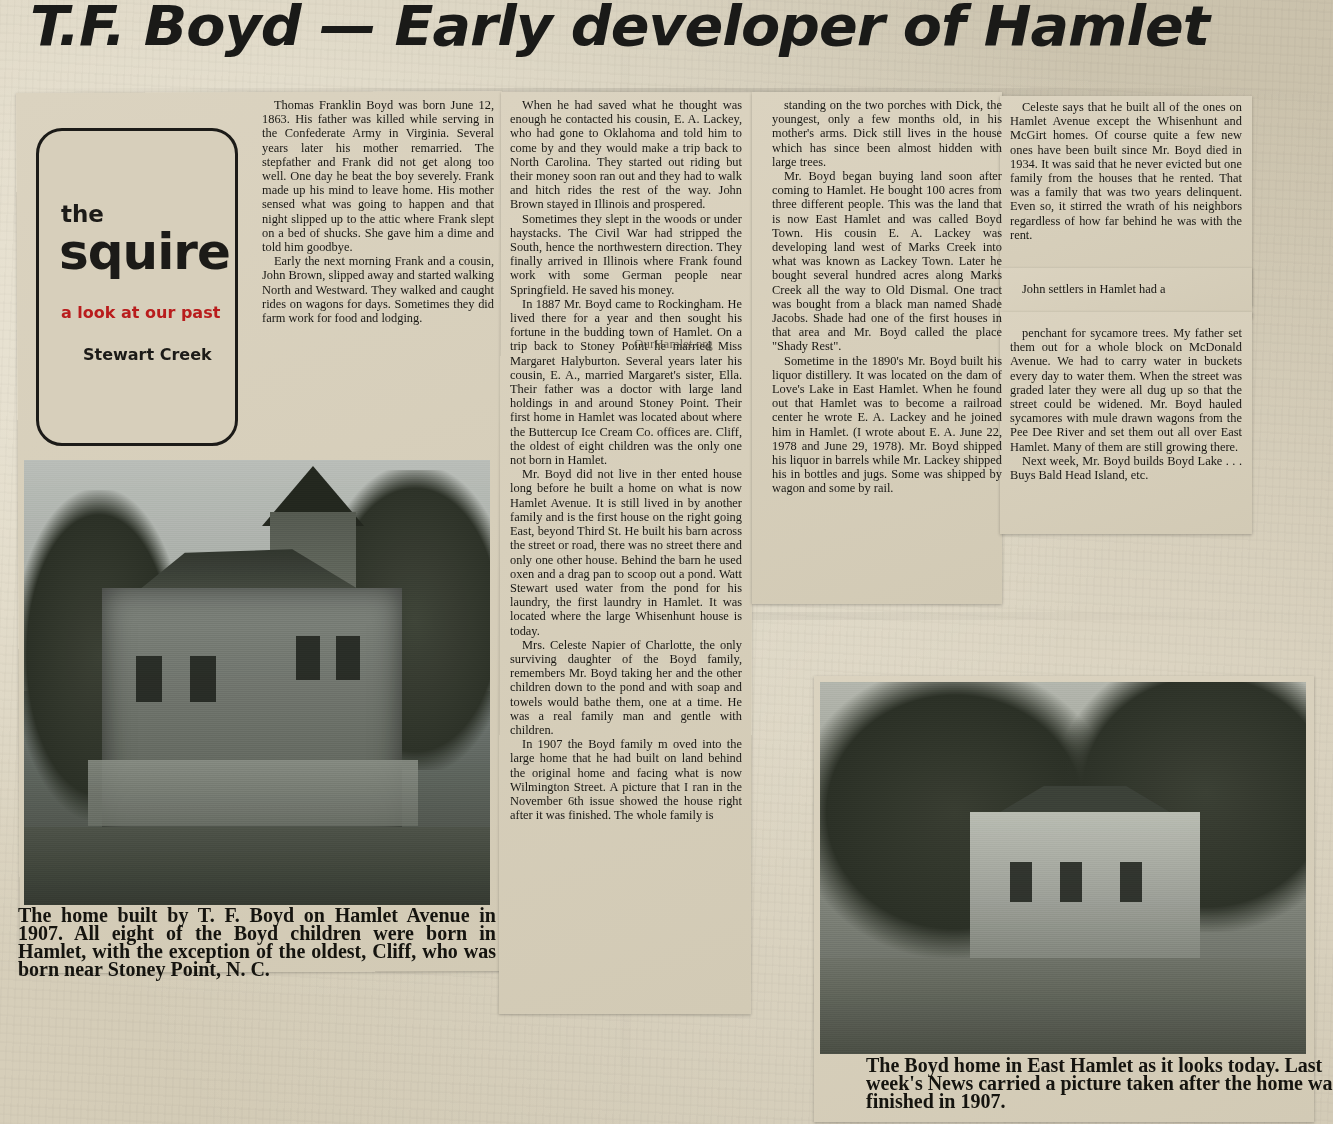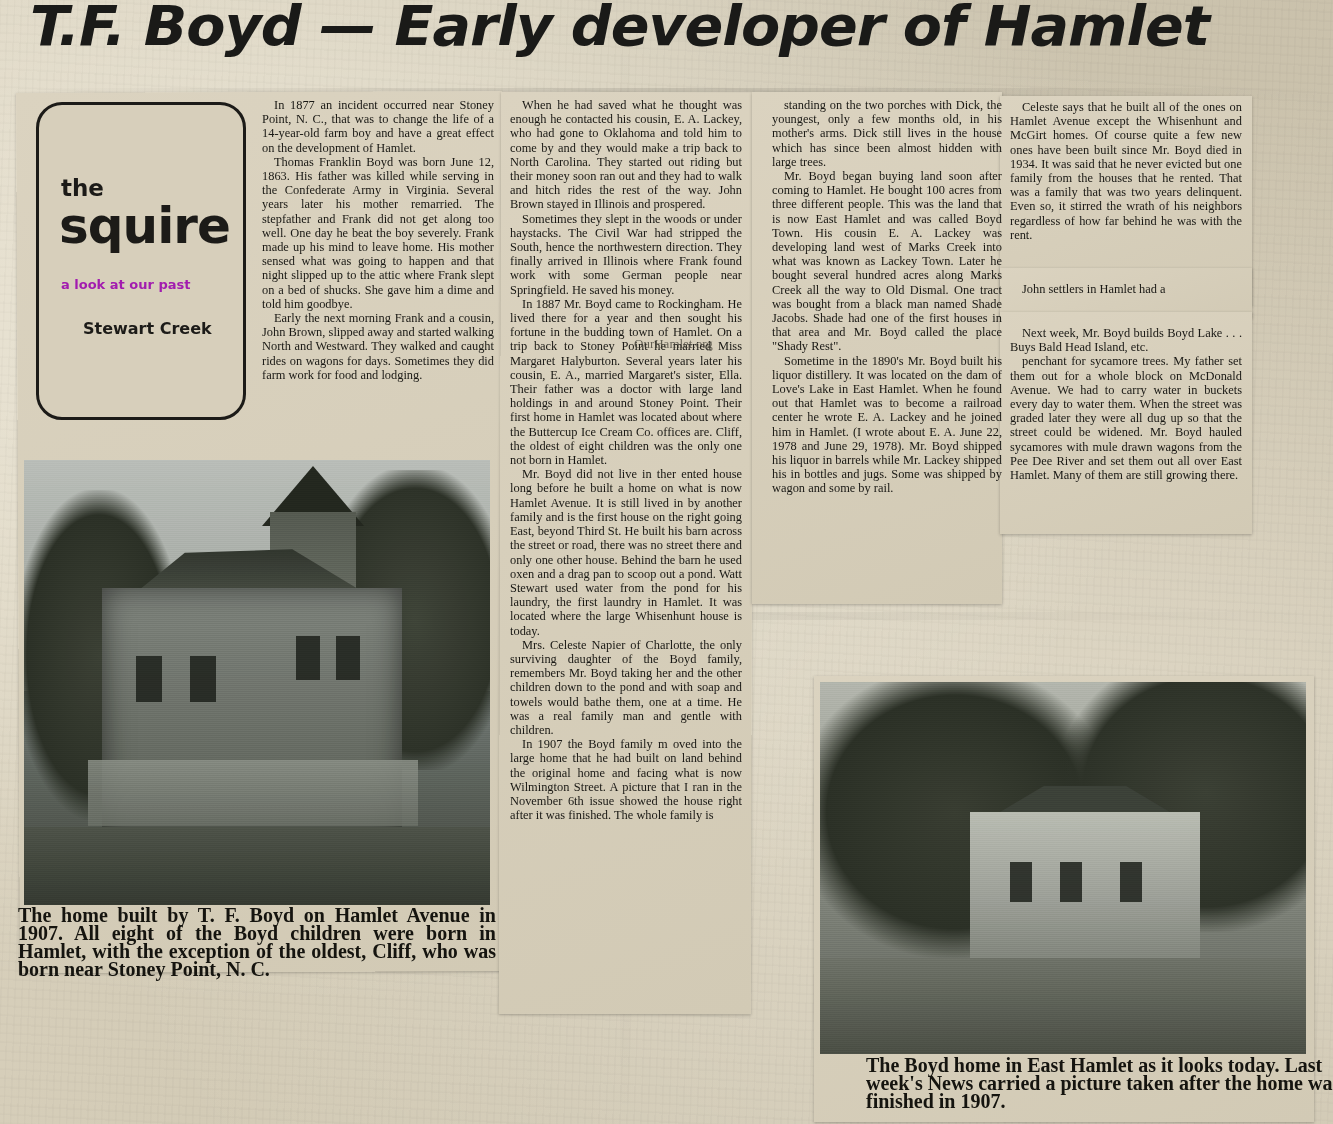--- a/index.html
+++ b/index.html
@@ -84,28 +84,27 @@
   .col p {
     margin: 0 0 0 0;
     text-indent: 12px;
   }
   .col p:first-child { text-indent: 12px; }
 
   
   .squire-box {
     position: absolute;
     left: 36px;
-    top: 102px;
+    top: 128px;
     width: 196px;
     height: 312px;
     border: 3px solid #1c1b18;
     border-radius: 26px;
     background: #d7cfbb;
     box-shadow: inset 0 0 0 2px #d7cfbb;
-    padding-left: 8px;
   }
   .squire-the {
     position: absolute;
     left: 22px;
     top: 70px;
     font-family: "DejaVu Sans", sans-serif;
     font-weight: bold;
     font-size: 23px;
     color: #1c1b18;
   }
@@ -118,22 +117,22 @@
     font-size: 50px;
     letter-spacing: -1px;
     color: #1c1b18;
   }
   .squire-sub {
     position: absolute;
     left: 22px;
     top: 172px;
     font-family: "DejaVu Sans", sans-serif;
     font-weight: bold;
-    font-size: 13px;
-    color: #a21caf;
+    font-size: 16px;
+    color: #b91c1c;
   }
   .squire-author {
     position: absolute;
     left: 44px;
     top: 214px;
     font-family: "DejaVu Sans", sans-serif;
     font-weight: bold;
     font-size: 16px;
     color: #1c1b18;
   }
@@ -284,21 +283,20 @@
   <div class="sheet sheet-light" style="left:814px; top:676px; width:500px; height:446px;"></div>
 
   <div class="squire-box">
     <div class="squire-the">the</div>
     <div class="squire-word">squire</div>
     <div class="squire-sub">a look at our past</div>
     <div class="squire-author">Stewart Creek</div>
   </div>
 
   <div class="col" style="left:262px; top:98px; width:232px;">
-    <p>In 1877 an incident occurred near Stoney Point, N. C., that was to change the life of a 14-year-old farm boy and have a great effect on the development of Hamlet.</p>
     <p>Thomas Franklin Boyd was born June 12, 1863. His father was killed while serving in the Confederate Army in Virginia. Several years later his mother remarried. The stepfather and Frank did not get along too well. One day he beat the boy severely. Frank made up his mind to leave home. His mother sensed what was going to happen and that night slipped up to the attic where Frank slept on a bed of shucks. She gave him a dime and told him goodbye.</p>
     <p>Early the next morning Frank and a cousin, John Brown, slipped away and started walking North and Westward. They walked and caught rides on wagons for days. Sometimes they did farm work for food and lodging.</p>
   </div>
 
   <div class="col" style="left:510px; top:98px; width:232px;">
     <p>When he had saved what he thought was enough he contacted his cousin, E. A. Lackey, who had gone to Oklahoma and told him to come by and they would make a trip back to North Carolina. They started out riding but their money soon ran out and they had to walk and hitch rides the rest of the way. John Brown stayed in Illinois and prospered.</p>
     <p>Sometimes they slept in the woods or under haystacks. The Civil War had stripped the South, hence the northwestern direction. They finally arrived in Illinois where Frank found work with some German people near Springfield. He saved his money.</p>
     <p>In 1887 Mr. Boyd came to Rockingham. He lived there for a year and then sought his fortune in the budding town of Hamlet. On a trip back to Stoney Point he married Miss Margaret Halyburton. Several years later his cousin, E. A., married Margaret's sister, Ella. Their father was a doctor with large land holdings in and around Stoney Point. Their first home in Hamlet was located about where the Buttercup Ice Cream Co. offices are. Cliff, the oldest of eight children was the only one not born in Hamlet.</p>
     <p>Mr. Boyd did not live in ther ented house long before he built a home on what is now Hamlet Avenue. It is still lived in by another family and is the first house on the right going East, beyond Third St. He built his barn across the street or road, there was no street there and only one other house. Behind the barn he used oxen and a drag pan to scoop out a pond. Watt Stewart used water from the pond for his laundry, the first laundry in Hamlet. It was located where the large Whisenhunt house is today.</p>
     <p>Mrs. Celeste Napier of Charlotte, the only surviving daughter of the Boyd family, remembers Mr. Boyd taking her and the other children down to the pond and with soap and towels would bathe them, one at a time. He was a real family man and gentle with children.</p>
@@ -313,22 +311,22 @@
 
   <div class="col" style="left:1010px; top:100px; width:232px;">
     <p>Celeste says that he built all of the ones on Hamlet Avenue except the Whisenhunt and McGirt homes. Of course quite a few new ones have been built since Mr. Boyd died in 1934. It was said that he never evicted but one family from the houses that he rented. That was a family that was two years delinquent. Even so, it stirred the wrath of his neighbors regardless of how far behind he was with the rent.</p>
   </div>
 
   <div class="col" style="left:1010px; top:282px; width:232px;">
     <p>John settlers in Hamlet had a</p>
   </div>
 
   <div class="col" style="left:1010px; top:326px; width:232px;">
+    <p>penchant for sycamore trees. My father set them out for a whole block on McDonald Avenue. We had to carry water in buckets every day to water them. When the street was graded later they were all dug up so that the street could be widened. Mr. Boyd hauled sycamores with mule drawn wagons from the Pee Dee River and set them out all over East Hamlet. Many of them are still growing there.</p>
     <p>Next week, Mr. Boyd builds Boyd Lake . . . Buys Bald Head Island, etc.</p>
-    <p>penchant for sycamore trees. My father set them out for a whole block on McDonald Avenue. We had to carry water in buckets every day to water them. When the street was graded later they were all dug up so that the street could be widened. Mr. Boyd hauled sycamores with mule drawn wagons from the Pee Dee River and set them out all over East Hamlet. Many of them are still growing there.</p>
   </div>
 
   <div class="watermark">OurHamlet.org</div>
 
   <div class="photo photo-house">
     <div class="photo-house-inner">
       <div class="ph-sky"></div>
       <div class="ph-tree-l"></div>
       <div class="ph-tree-r"></div>
       <div class="ph-tower-roof"></div>

